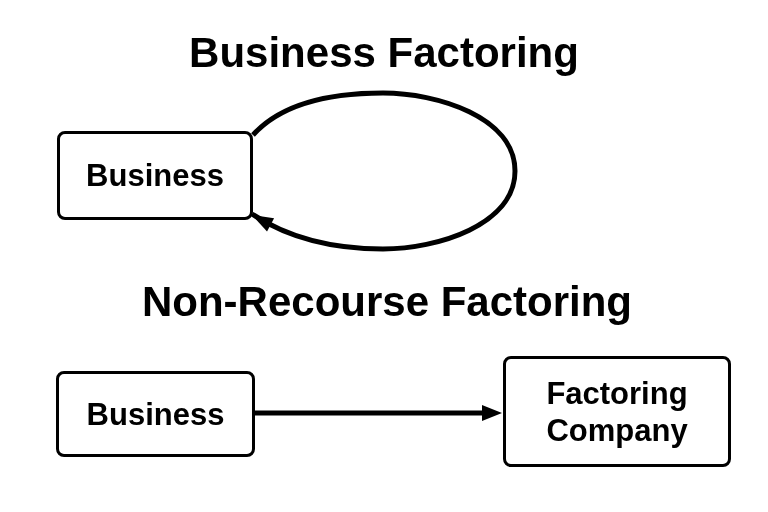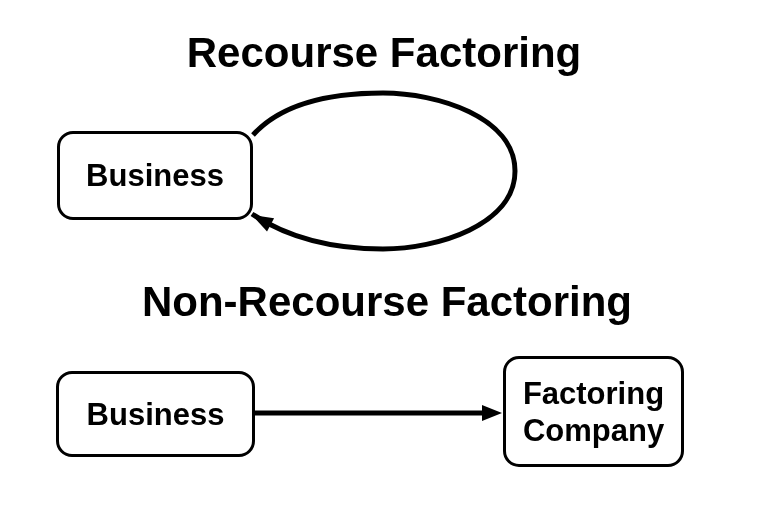--- a/index.html
+++ b/index.html
@@ -39,21 +39,21 @@
   }
   #non-recourse-title {
     top: 277px;
     width: 718px;
     padding-left: 28px;
   }
   .node {
     position: absolute;
     box-sizing: border-box;
     border: 3px solid #000000;
-    border-radius: 16px;
+    border-radius: 8px;
     background: #ffffff;
     display: flex;
     align-items: center;
     justify-content: center;
     text-align: center;
     font-size: 31px;
     font-weight: bold;
     line-height: 37px;
     z-index: 2;
   }
@@ -65,40 +65,40 @@
   }
   #non-recourse-business-box {
     left: 56px;
     top: 371px;
     width: 199px;
     height: 86px;
   }
   #factoring-company-box {
     left: 503px;
     top: 356px;
-    width: 181px;
+    width: 228px;
     height: 111px;
     padding: 0 8px;
   }
 </style>
 </head>
 <body>
 
 <div class="canvas">
 
   <svg class="connector-layer" width="768" height="512" viewBox="0 0 768 512">
 
     <path d="M 253 135 C 281 104 330 93 383 93 C 437 93 515 117 515 171 C 515 225 437 249 383 249 C 330 249 285 236 252 214" fill="none" stroke="#000000" stroke-width="5"></path>
     <polygon points="0,0 21,-7.5 21,7.5" transform="translate(252,215) rotate(28)" fill="#000000"></polygon>
 
     <line x1="255" y1="413" x2="485" y2="413" stroke="#000000" stroke-width="5"></line>
     <polygon points="502,413 482,405 482,421" fill="#000000"></polygon>
   </svg>
 
-  <div class="diagram-title" id="recourse-title">Recourse Factoring</div>
+  <div class="diagram-title" id="recourse-title">Business Factoring</div>
 
   <div class="node" id="recourse-business-box">
     <span>Business</span>
   </div>
 
   <div class="diagram-title" id="non-recourse-title">Non-Recourse Factoring</div>
 
   <div class="node" id="non-recourse-business-box">
     <span>Business</span>
   </div>

